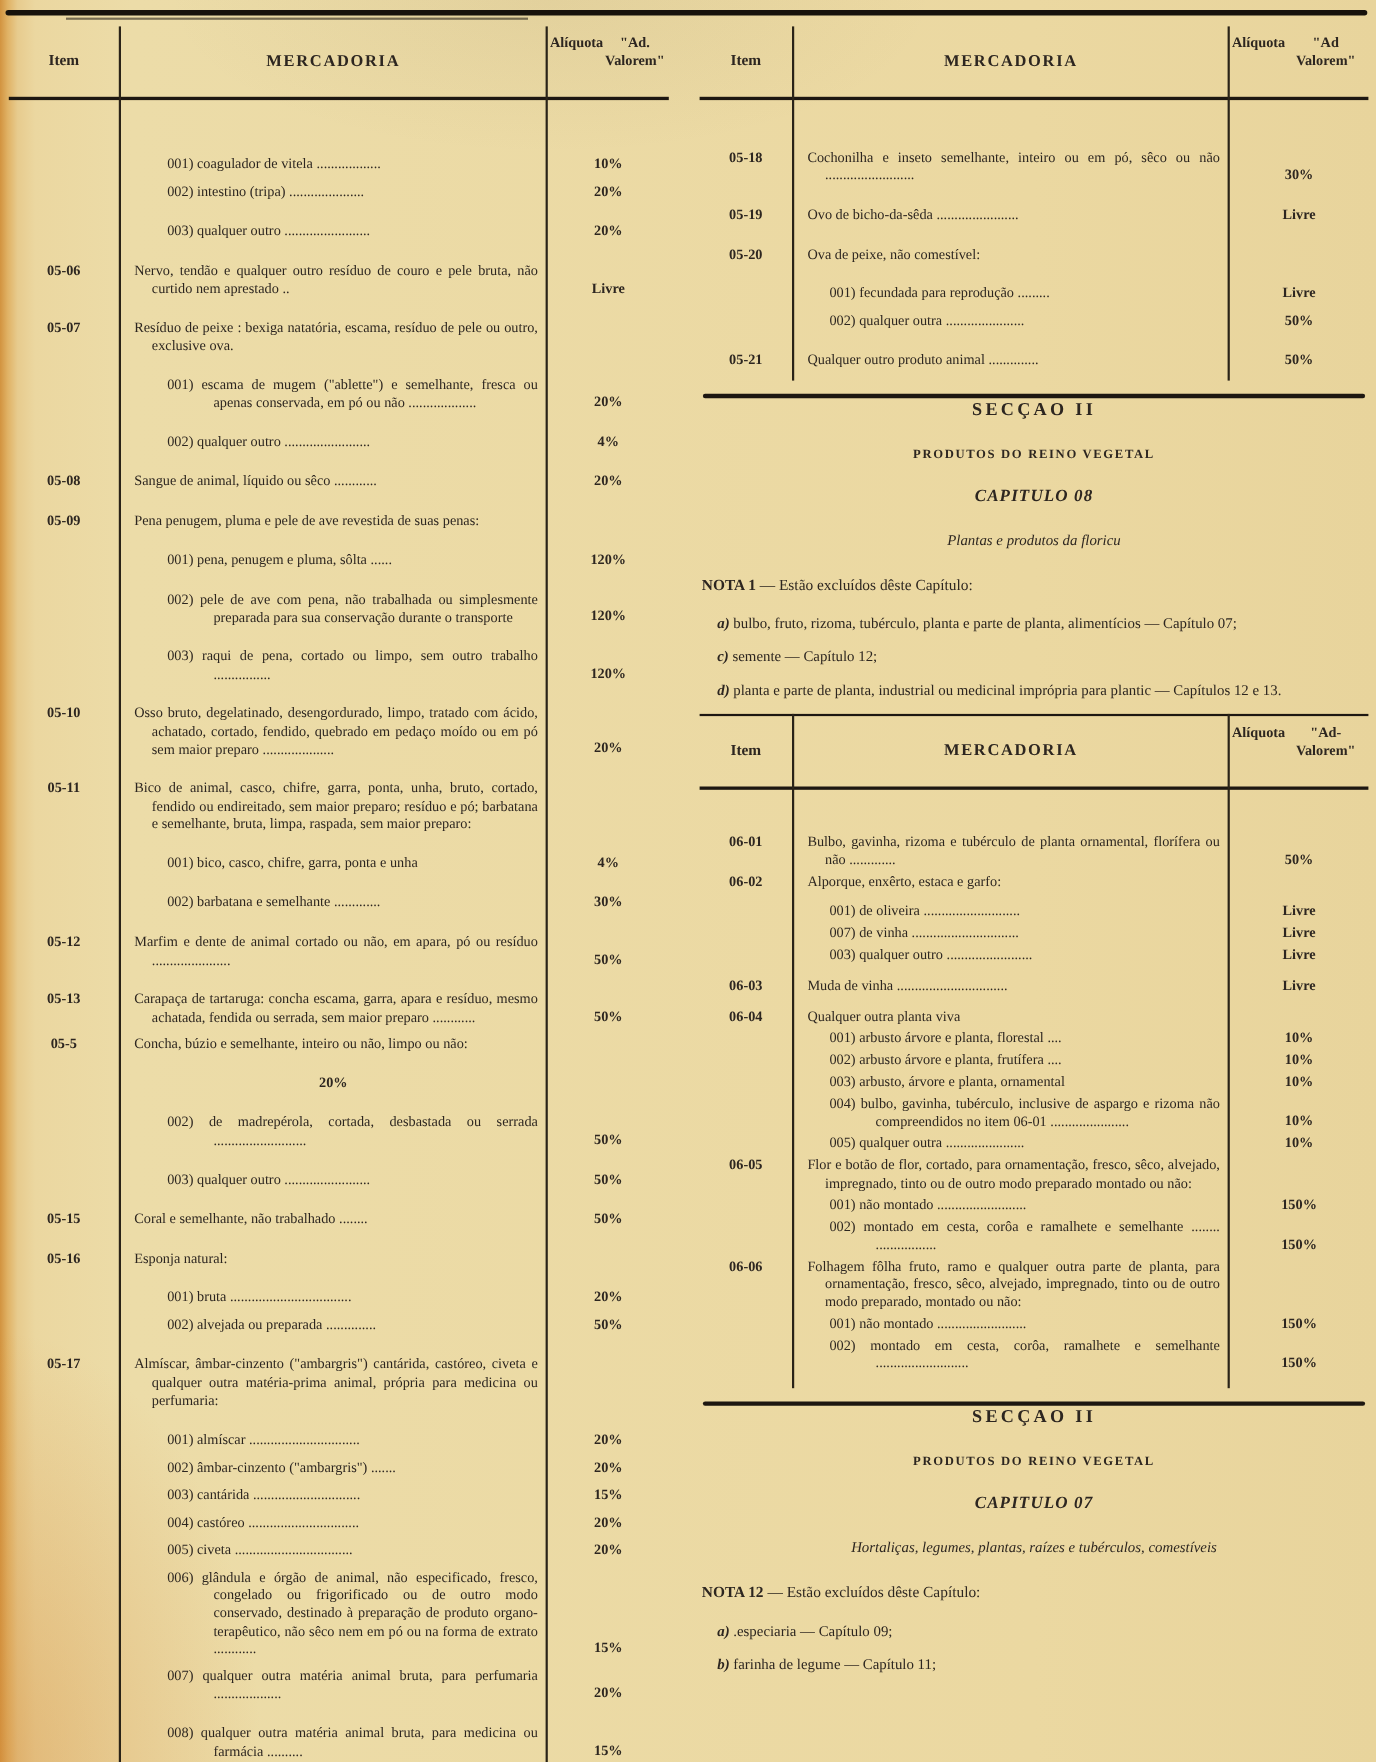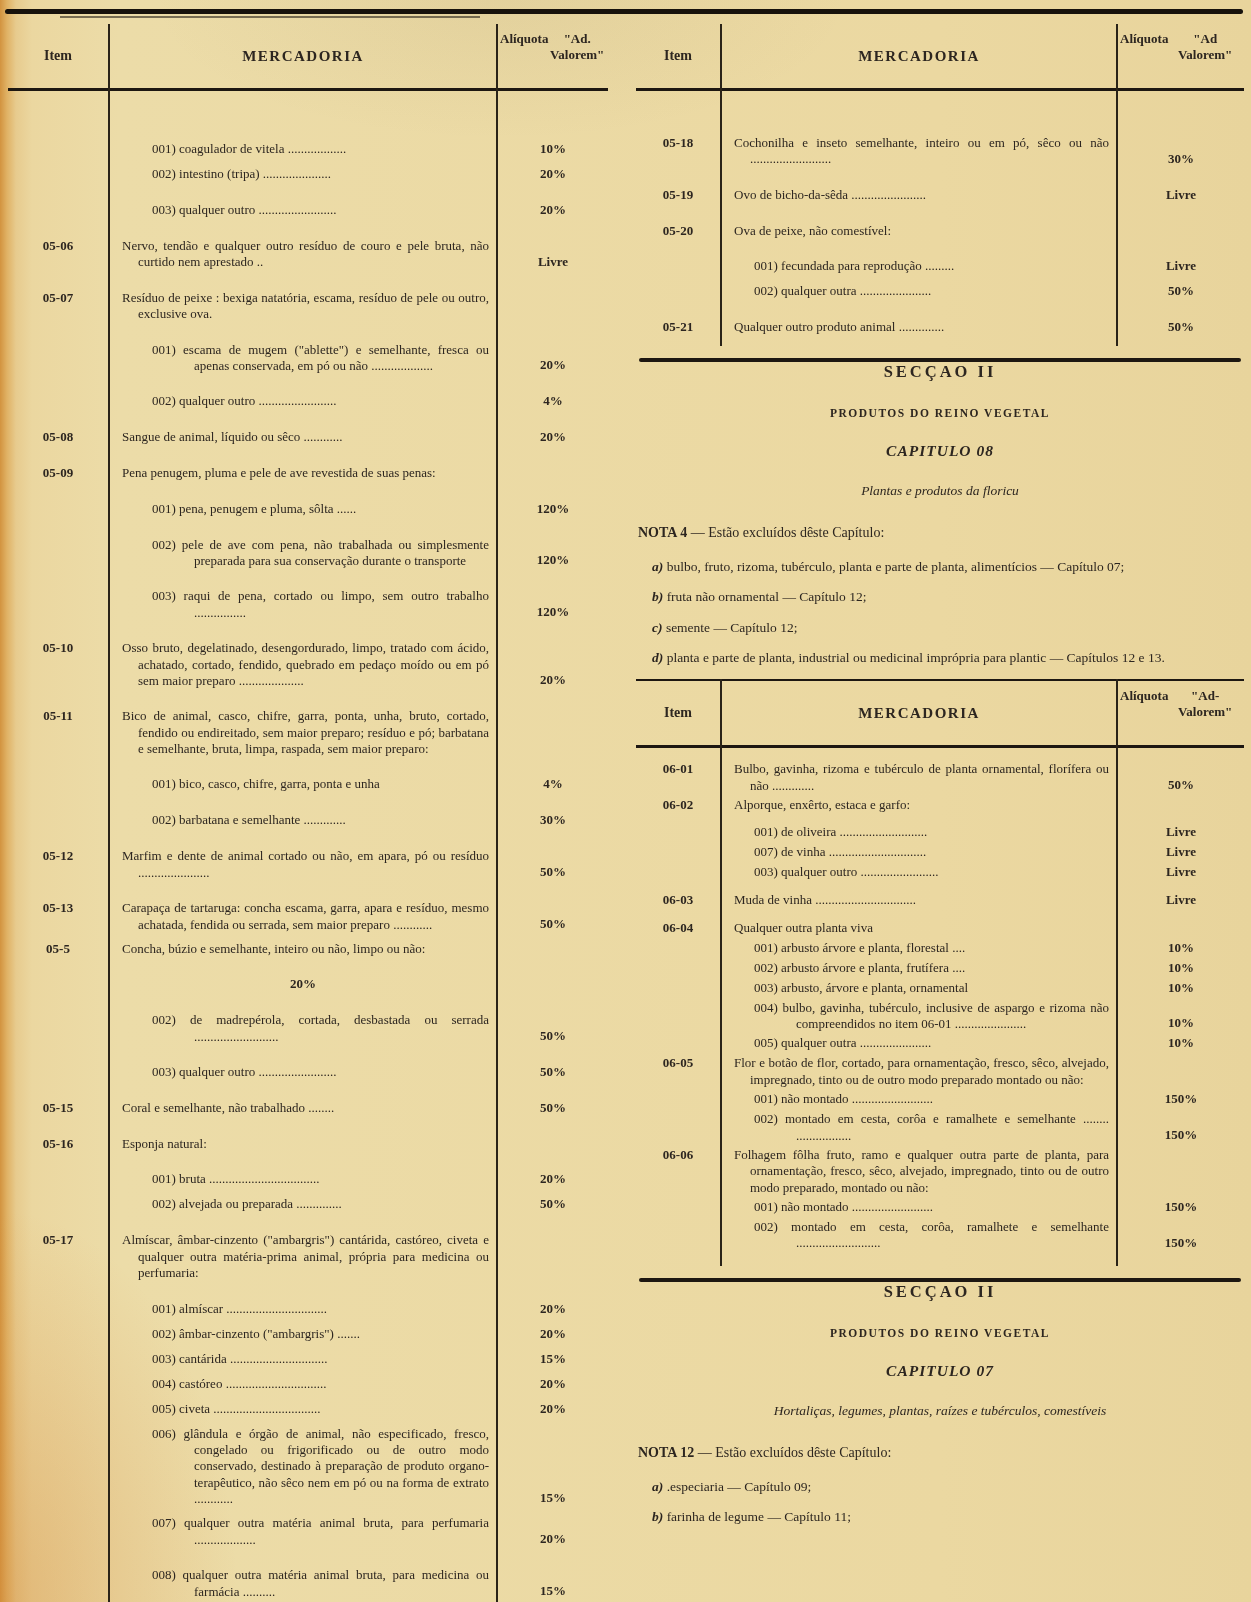--- a/index.html
+++ b/index.html
@@ -26,21 +26,21 @@
   .vr{right:var(--c2);}
 
   .thead{display:grid;grid-template-columns:var(--c1) 1fr var(--c2);height:64px;border-bottom:3px solid #1d1711;}
   .t-b .thead{border-top:2px solid #1d1711;}
   .h-item{align-self:center;text-align:center;font-weight:bold;font-size:14px;}
   .h-merc{display:flex;align-items:center;justify-content:center;font-weight:bold;font-size:15px;letter-spacing:1.5px;}
   .h-rate{display:flex;flex-direction:row;justify-content:space-between;text-align:center;font-weight:bold;font-size:13px;padding:7px 2px 9px 2px;}
 
   .tbody{padding-top:42px;}
   .t-a .tbody{padding-top:36px;padding-bottom:10px;}
-  .t-b .tbody{padding-top:10px;padding-bottom:14px;}
+  .t-b .tbody{padding-top:36px;padding-bottom:14px;}
 
   .trow{display:grid;grid-template-columns:var(--c1) 1fr var(--c2);}
   .trow>div{padding-top:8px;}
   .trow.gap>div{padding-top:19px;}
   .compact .trow>div{padding-top:3px;}
   .compact .trow.gap>div{padding-top:11px;}
 
   .c-item{text-align:center;font-weight:bold;font-size:13px;align-self:start;}
   .c-desc{font-size:13px;line-height:1.26;text-align:justify;padding-left:30px;padding-right:9px;text-indent:-16px;}
   .sub .c-desc{padding-left:86px;text-indent:-42px;}
@@ -305,26 +305,25 @@
     </div>
 
     <div class="hrule"></div>
 
     <div class="section">
       <div class="sec-title">SECÇAO II</div>
       <div class="sec-sub">PRODUTOS DO REINO VEGETAL</div>
       <div class="sec-chapter">CAPITULO 08</div>
       <div class="sec-caption">Plantas e produtos da floricu</div>
       <div class="sec-note">
-        <span class="nota-label">NOTA 4</span>
+        <span class="nota-label">NOTA 1</span>
         <span>— Estão excluídos dêste Capítulo:</span>
       </div>
       <div class="note-list">
           <div class="note-item"><span class="note-label">a)</span> <span>bulbo, fruto, rizoma, tubérculo, planta e parte de planta, alimentícios — Capítulo 07;</span></div>
-          <div class="note-item"><span class="note-label">b)</span> <span>fruta não ornamental — Capítulo 12;</span></div>
           <div class="note-item"><span class="note-label">c)</span> <span>semente — Capítulo 12;</span></div>
           <div class="note-item"><span class="note-label">d)</span> <span>planta e parte de planta, industrial ou medicinal imprópria para plantic — Capítulos 12 e 13.</span></div>
         </div>
     </div>
 
     <div class="table t-b compact">
       <div class="vline vl"></div>
       <div class="vline vr"></div>
       <div class="thead">
         <div class="h-item">Item</div>

